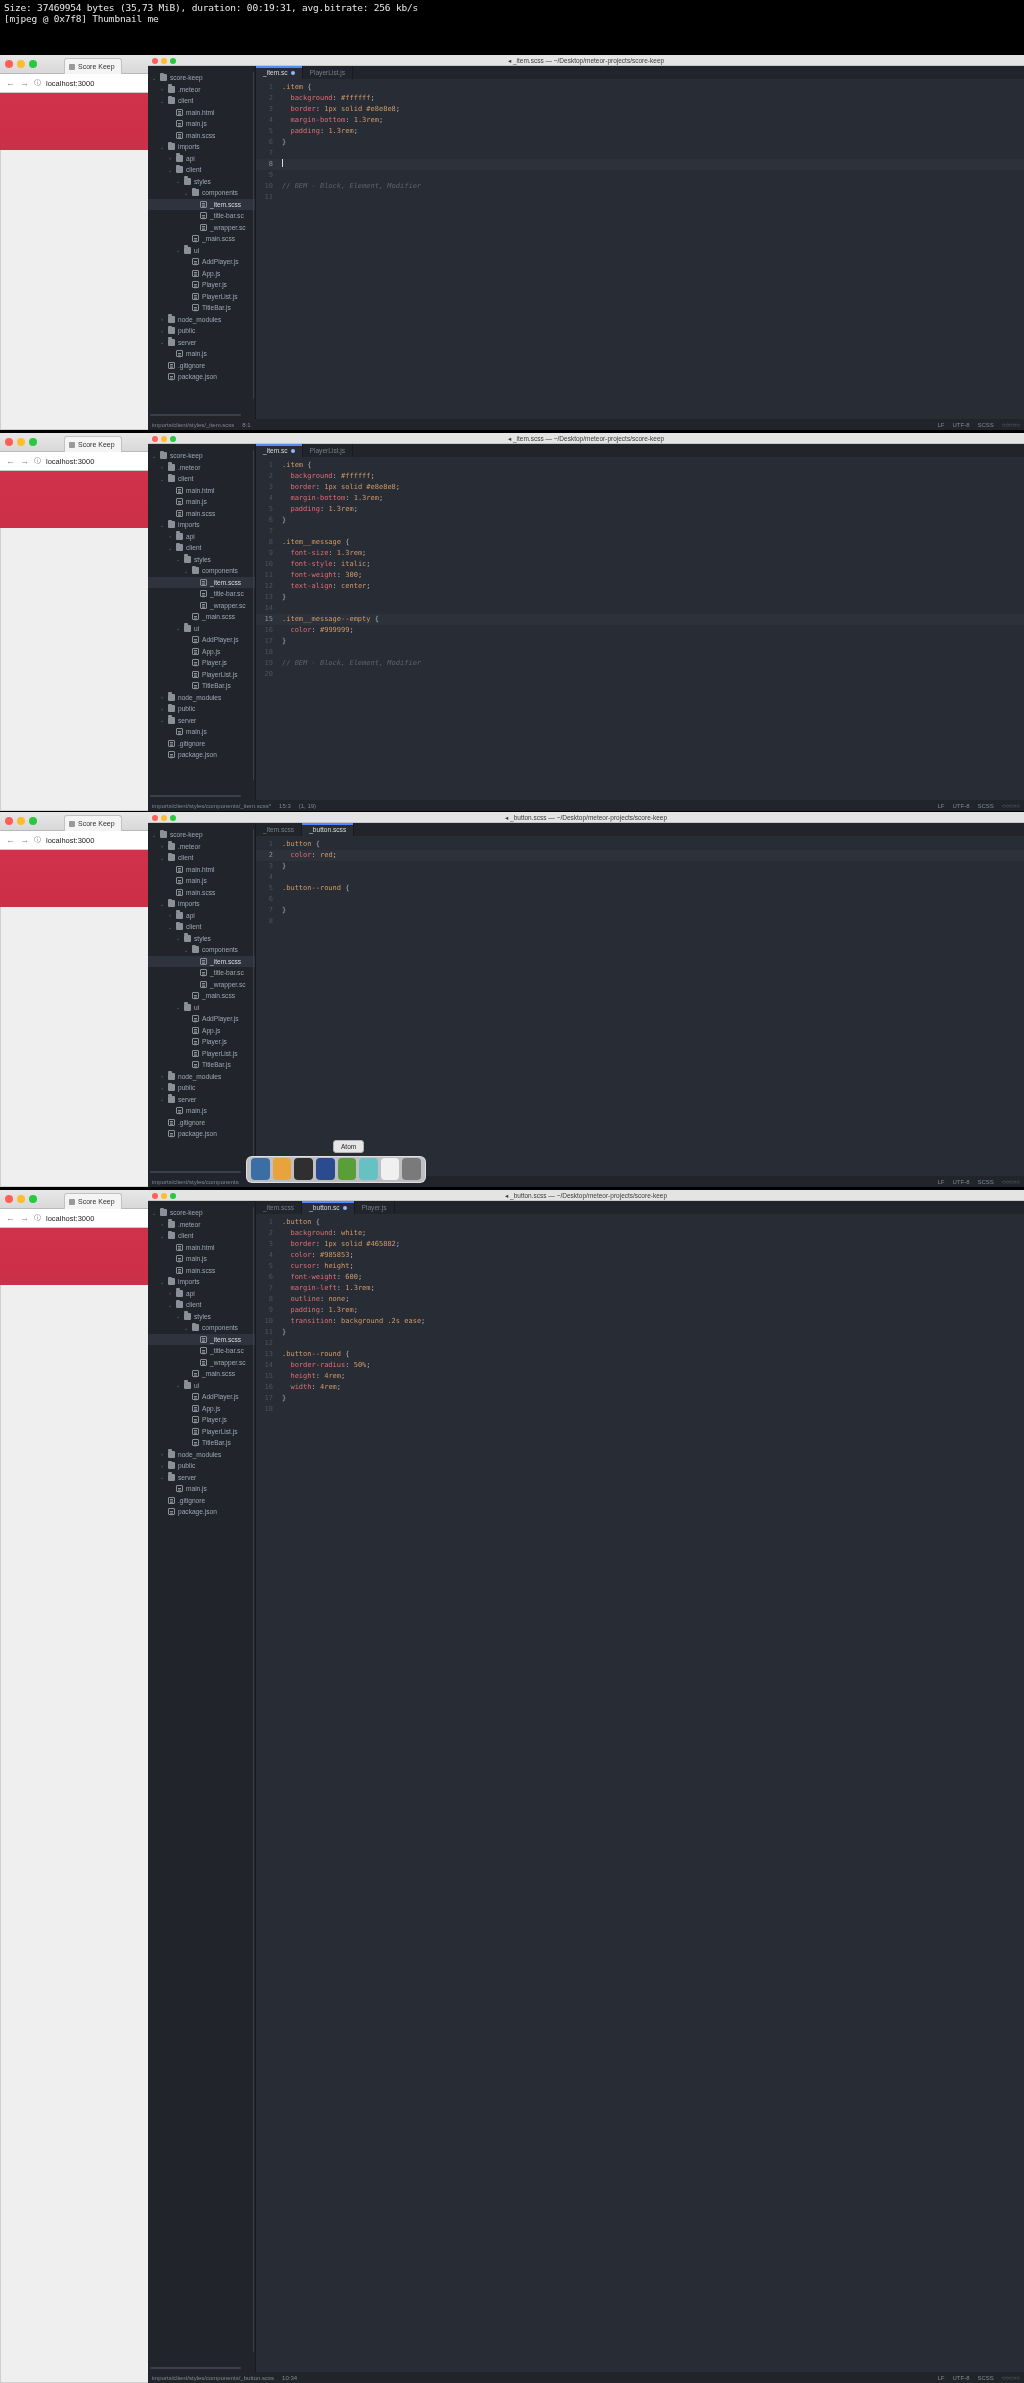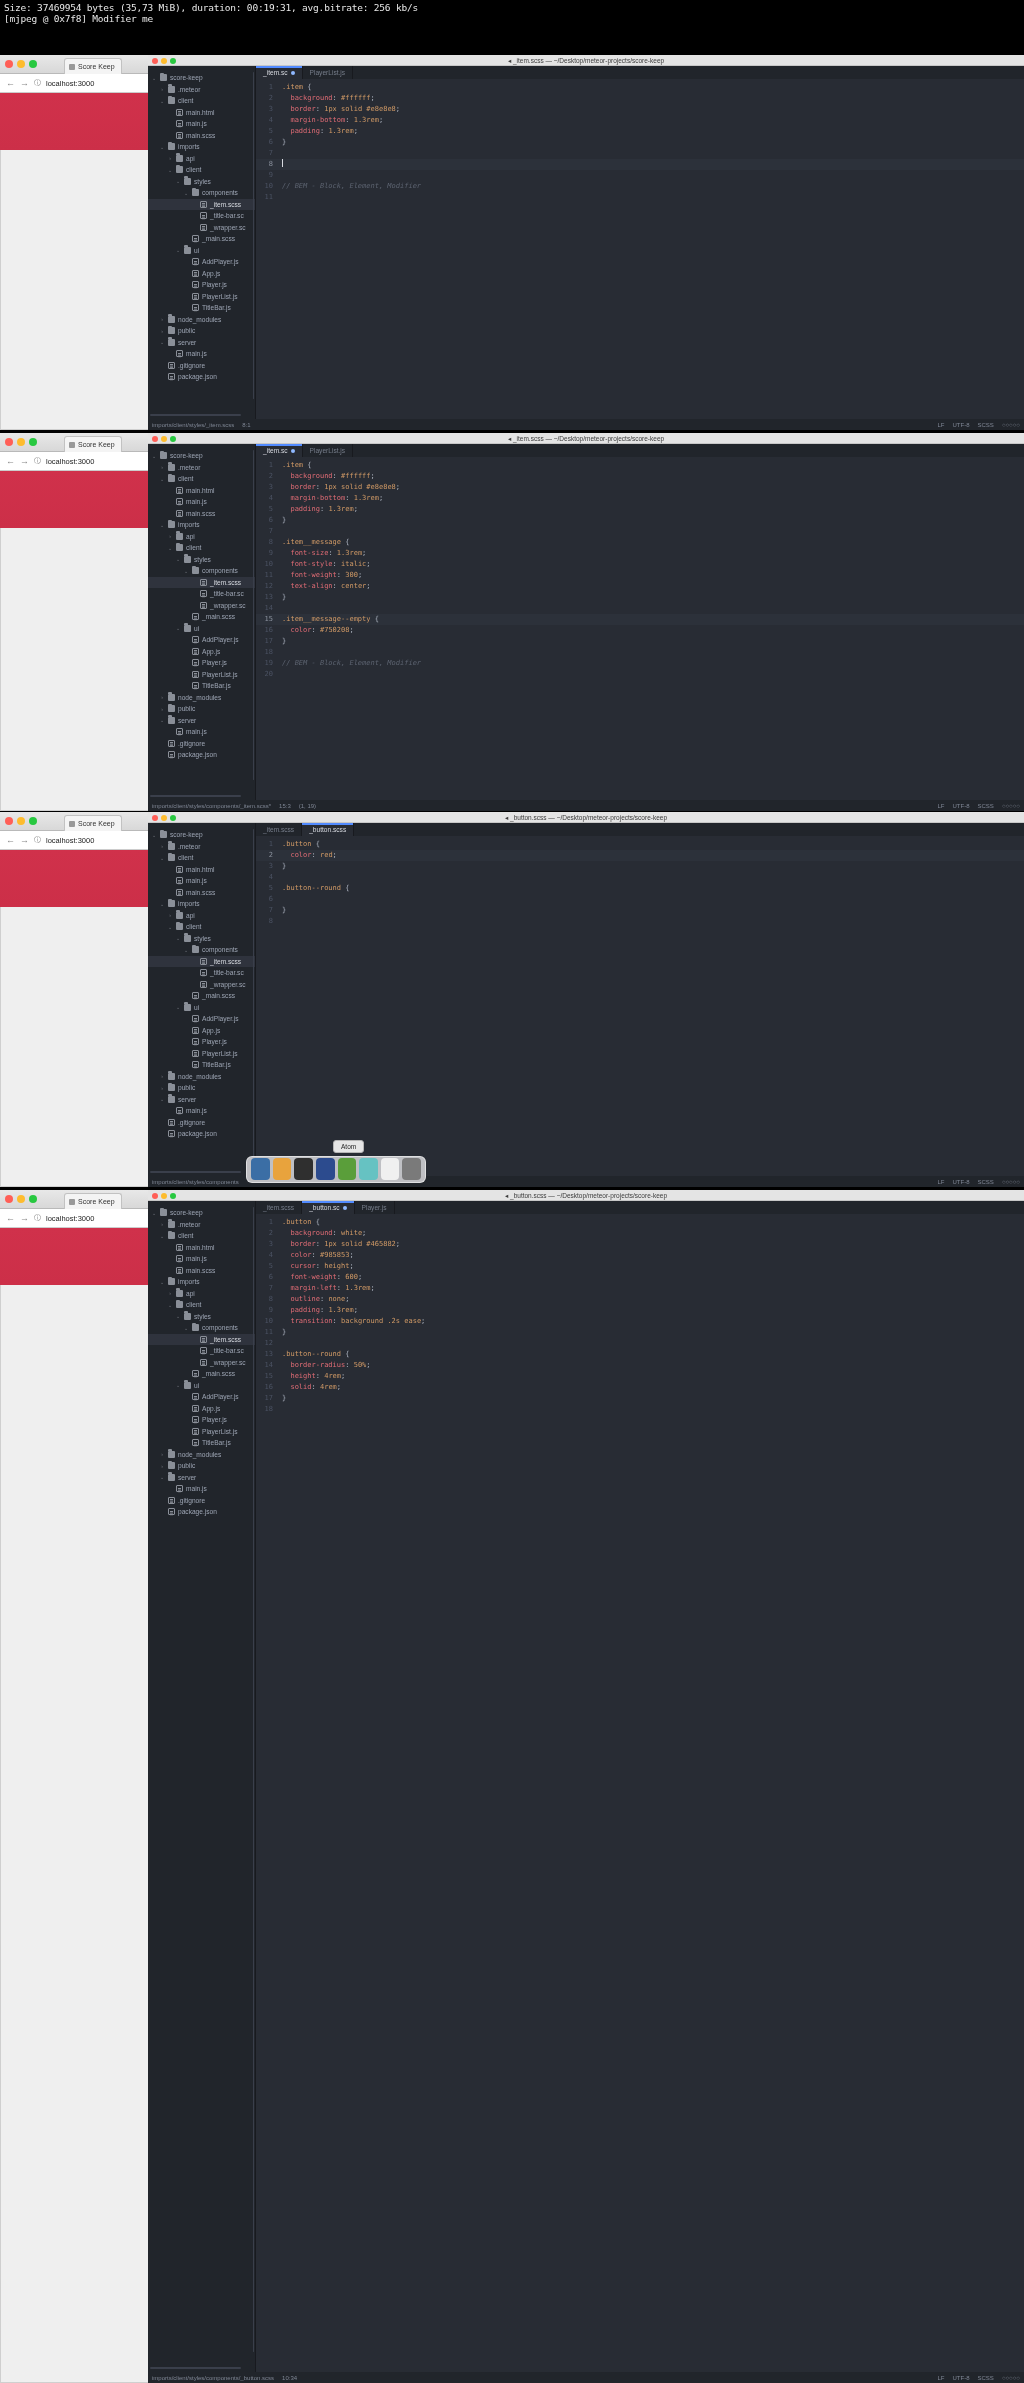--- a/index.html
+++ b/index.html
@@ -115,21 +115,21 @@
   .dock-tip{ position:absolute; left:333px; bottom:34px;
              background:rgba(240,240,240,0.95); border:1px solid #b5b5b5;
              border-radius:3px; font-size:6.5px; color:#222; padding:2px 7px;
              white-space:nowrap; }
 </style>
 </head>
 <body>
 
 <div class="mediainfo" id="mediainfo">
     <div>Size: 37469954 bytes (35,73 MiB), duration: 00:19:31, avg.bitrate: 256 kb/s</div>
-    <div>[mjpeg @ 0x7f8] Modifier me</div>
+    <div>[mjpeg @ 0x7f8] Thumbnail me</div>
   </div>
 
 <div id="panels">
     <div class="shot" style="top: 55px; height: 375px;">
       <div class="browser">
         <div class="br-titlebar">
           <div class="br-lights">
             <i style="background:#ff5f57"></i>
             <i style="background:#febc2e"></i>
             <i style="background:#28c840"></i>
@@ -526,21 +526,21 @@
               <div class="cl"><span class="ln">6</span><span class="ctxt"><span class="ctxt">}</span></span></div>
               <div class="cl"><span class="ln">7</span><span class="ctxt"></span></div>
               <div class="cl"><span class="ln">8</span><span class="ctxt"><span class="k-sel">.item__message</span><span class="k-punc"> {</span></span></div>
               <div class="cl"><span class="ln">9</span><span class="ctxt">  <span class="k-prop">font-size</span><span class="k-punc">: </span><span class="k-val">1.3rem</span><span class="k-punc">;</span></span></div>
               <div class="cl"><span class="ln">10</span><span class="ctxt">  <span class="k-prop">font-style</span><span class="k-punc">: </span><span class="k-val">italic</span><span class="k-punc">;</span></span></div>
               <div class="cl"><span class="ln">11</span><span class="ctxt">  <span class="k-prop">font-weight</span><span class="k-punc">: </span><span class="k-val">300</span><span class="k-punc">;</span></span></div>
               <div class="cl"><span class="ln">12</span><span class="ctxt">  <span class="k-prop">text-align</span><span class="k-punc">: </span><span class="k-val">center</span><span class="k-punc">;</span></span></div>
               <div class="cl"><span class="ln">13</span><span class="ctxt"><span class="ctxt">}</span></span></div>
               <div class="cl"><span class="ln">14</span><span class="ctxt"></span></div>
               <div class="cl hl"><span class="ln cur">15</span><span class="ctxt"><span class="k-sel">.item__message--empty</span><span class="k-punc"> {</span></span></div>
-              <div class="cl"><span class="ln">16</span><span class="ctxt">  <span class="k-prop">color</span><span class="k-punc">: </span><span class="k-val">#750208</span><span class="k-punc">;</span></span></div>
+              <div class="cl"><span class="ln">16</span><span class="ctxt">  <span class="k-prop">color</span><span class="k-punc">: </span><span class="k-val">#999999</span><span class="k-punc">;</span></span></div>
               <div class="cl"><span class="ln">17</span><span class="ctxt"><span class="ctxt">}</span></span></div>
               <div class="cl"><span class="ln">18</span><span class="ctxt"></span></div>
               <div class="cl"><span class="ln">19</span><span class="ctxt"><span class="k-com">// BEM - Block, Element, Modifier</span></span></div>
               <div class="cl"><span class="ln">20</span><span class="ctxt"></span></div>
             </div>
           </div>
         </div>
         <div class="statusbar">
           <span>imports/client/styles/components/_item.scss*</span>
           <span>15:3</span>
@@ -963,21 +963,21 @@
               <div class="cl"><span class="ln">6</span><span class="ctxt">  <span class="k-prop">font-weight</span><span class="k-punc">: </span><span class="k-val">600</span><span class="k-punc">;</span></span></div>
               <div class="cl"><span class="ln">7</span><span class="ctxt">  <span class="k-prop">margin-left</span><span class="k-punc">: </span><span class="k-val">1.3rem</span><span class="k-punc">;</span></span></div>
               <div class="cl"><span class="ln">8</span><span class="ctxt">  <span class="k-prop">outline</span><span class="k-punc">: </span><span class="k-val">none</span><span class="k-punc">;</span></span></div>
               <div class="cl"><span class="ln">9</span><span class="ctxt">  <span class="k-prop">padding</span><span class="k-punc">: </span><span class="k-val">1.3rem</span><span class="k-punc">;</span></span></div>
               <div class="cl"><span class="ln">10</span><span class="ctxt">  <span class="k-prop">transition</span><span class="k-punc">: </span><span class="k-val">background .2s ease</span><span class="k-punc">;</span></span></div>
               <div class="cl"><span class="ln">11</span><span class="ctxt"><span class="ctxt">}</span></span></div>
               <div class="cl"><span class="ln">12</span><span class="ctxt"></span></div>
               <div class="cl"><span class="ln">13</span><span class="ctxt"><span class="k-sel">.button--round</span><span class="k-punc"> {</span></span></div>
               <div class="cl"><span class="ln">14</span><span class="ctxt">  <span class="k-prop">border-radius</span><span class="k-punc">: </span><span class="k-val">50%</span><span class="k-punc">;</span></span></div>
               <div class="cl"><span class="ln">15</span><span class="ctxt">  <span class="k-prop">height</span><span class="k-punc">: </span><span class="k-val">4rem</span><span class="k-punc">;</span></span></div>
-              <div class="cl"><span class="ln">16</span><span class="ctxt">  <span class="k-prop">solid</span><span class="k-punc">: </span><span class="k-val">4rem</span><span class="k-punc">;</span></span></div>
+              <div class="cl"><span class="ln">16</span><span class="ctxt">  <span class="k-prop">width</span><span class="k-punc">: </span><span class="k-val">4rem</span><span class="k-punc">;</span></span></div>
               <div class="cl"><span class="ln">17</span><span class="ctxt"><span class="ctxt">}</span></span></div>
               <div class="cl"><span class="ln">18</span><span class="ctxt"></span></div>
             </div>
           </div>
         </div>
         <div class="statusbar">
           <span>imports/client/styles/components/_button.scss</span>
           <span>10:34</span>
           <span class="sb-right">
             <span>LF</span>

